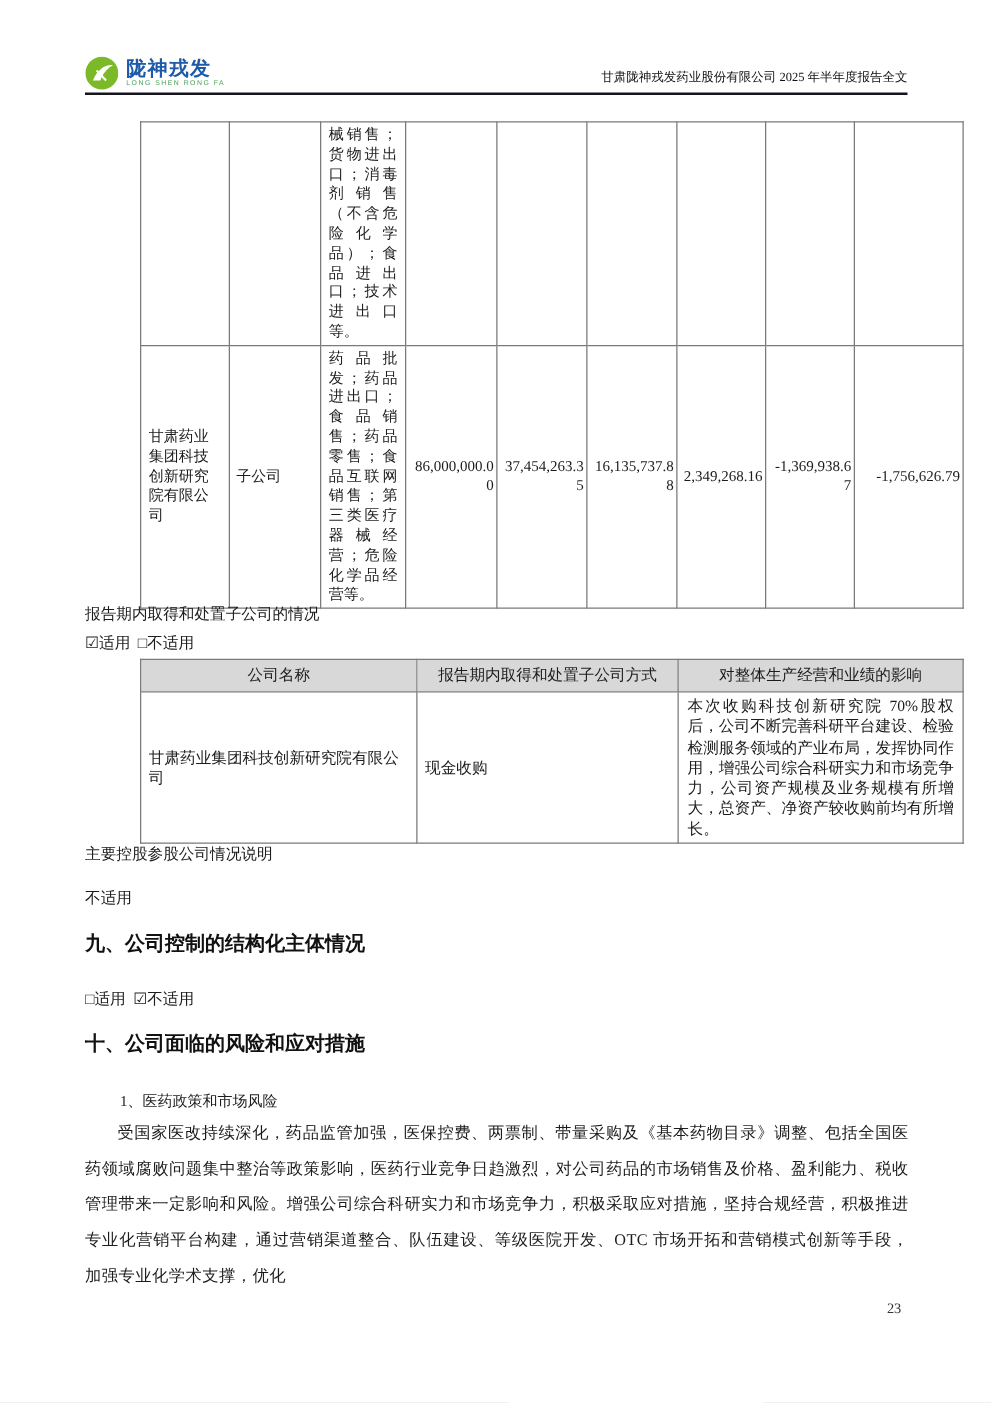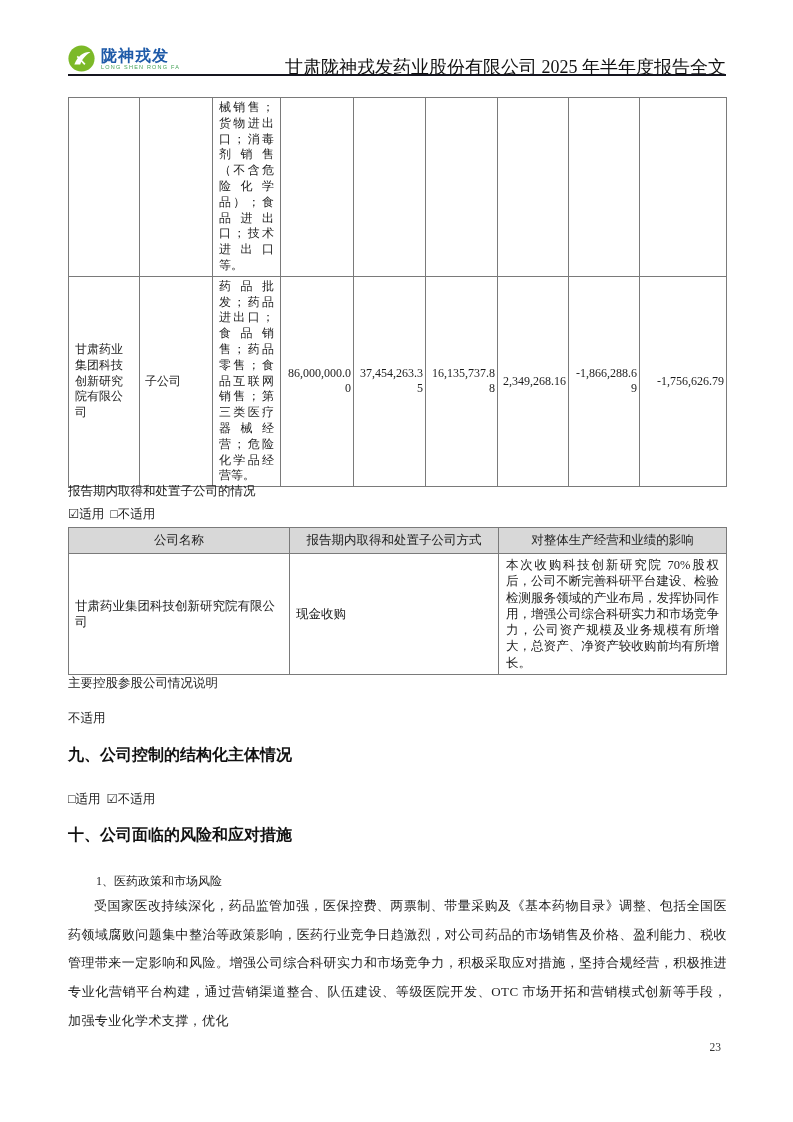--- a/index.html
+++ b/index.html
@@ -8,24 +8,24 @@
     position:relative; width:793px; height:1122px; margin:0 auto;
     background:#ffffff; overflow:hidden;
     font-family:"Liberation Serif","DejaVu Serif",serif;
     color:#1c1c1c;
   }
   
   .logo { position:absolute; left:68px; top:45px; display:flex; align-items:center; gap:6px; }
   .logo svg { width:27px; height:27px; display:block; }
   .brand-cn { font-family:"Liberation Sans","DejaVu Sans",sans-serif; font-weight:bold; font-size:16px; color:#1e5aa8; letter-spacing:1px; line-height:17px; }
   .brand-en { font-family:"Liberation Sans","DejaVu Sans",sans-serif; font-size:5.5px; color:#45a257; letter-spacing:1.2px; line-height:7px; }
-  .doc-title { position:absolute; right:67px; top:55px; font-size:18px; color:#111; }
+  .doc-title { position:absolute; right:67px; top:55px; font-size:10px; color:#111; }
   .header-rule { position:absolute; left:68px; right:67px; top:74px; height:2px; background:#15151f; }
   
-  table { border-collapse:collapse; table-layout:fixed; font-size:12px; }
+  table { border-collapse:collapse; table-layout:fixed; font-size:12px;margin-left:44px; }
   td, th { border:1px solid #7a7a7a; overflow:hidden; }
   .t1 { position:absolute; left:68px; top:97px; width:658px; }
   .t1 td { vertical-align:middle; padding:2px 5px; line-height:15.8px; }
   .t1 td.scope { vertical-align:top; text-align:justify; padding:2px 6px; word-break:break-all; }
   .t1 td.num { text-align:right; padding:2px 2px; word-break:break-all; line-height:15.5px; }
   .t1 td.name { text-align:left; padding:2px 6px; word-break:break-all; }
   .t2 { position:absolute; left:68px; top:527px; width:658px; }
   .t2 th { background:#d8d8d8; font-weight:normal; text-align:center; height:26px; padding:1px 4px; font-size:12.5px; }
   .t2 td { vertical-align:middle; padding:3px 6px; line-height:16.3px; font-size:12.5px; }
   .t2 td.impact { vertical-align:top; text-align:justify; word-break:break-all; padding:3px 7px; }
@@ -84,21 +84,21 @@
       <td></td>
     </tr>
     <tr style="height:208px">
       <td class="name">甘肃药业集团科技创新研究院有限公司</td>
       <td>子公司</td>
       <td class="scope">药品批发；药品进出口；食品销售；药品零售；食品互联网销售；第三类医疗器械经营；危险化学品经营等。</td>
       <td class="num">86,000,000.00</td>
       <td class="num">37,454,263.35</td>
       <td class="num">16,135,737.88</td>
       <td class="num">2,349,268.16</td>
-      <td class="num">-1,866,288.69</td>
+      <td class="num">-1,369,938.67</td>
       <td class="num">-1,756,626.79</td>
     </tr>
   </tbody>
     </table>
 
   <div class="flow" style="top:484px">报告期内取得和处置子公司的情况</div>
   <div class="flow check-line" style="top:507px">
     <span>☑适用</span><span>□不适用</span>
   </div>
 

